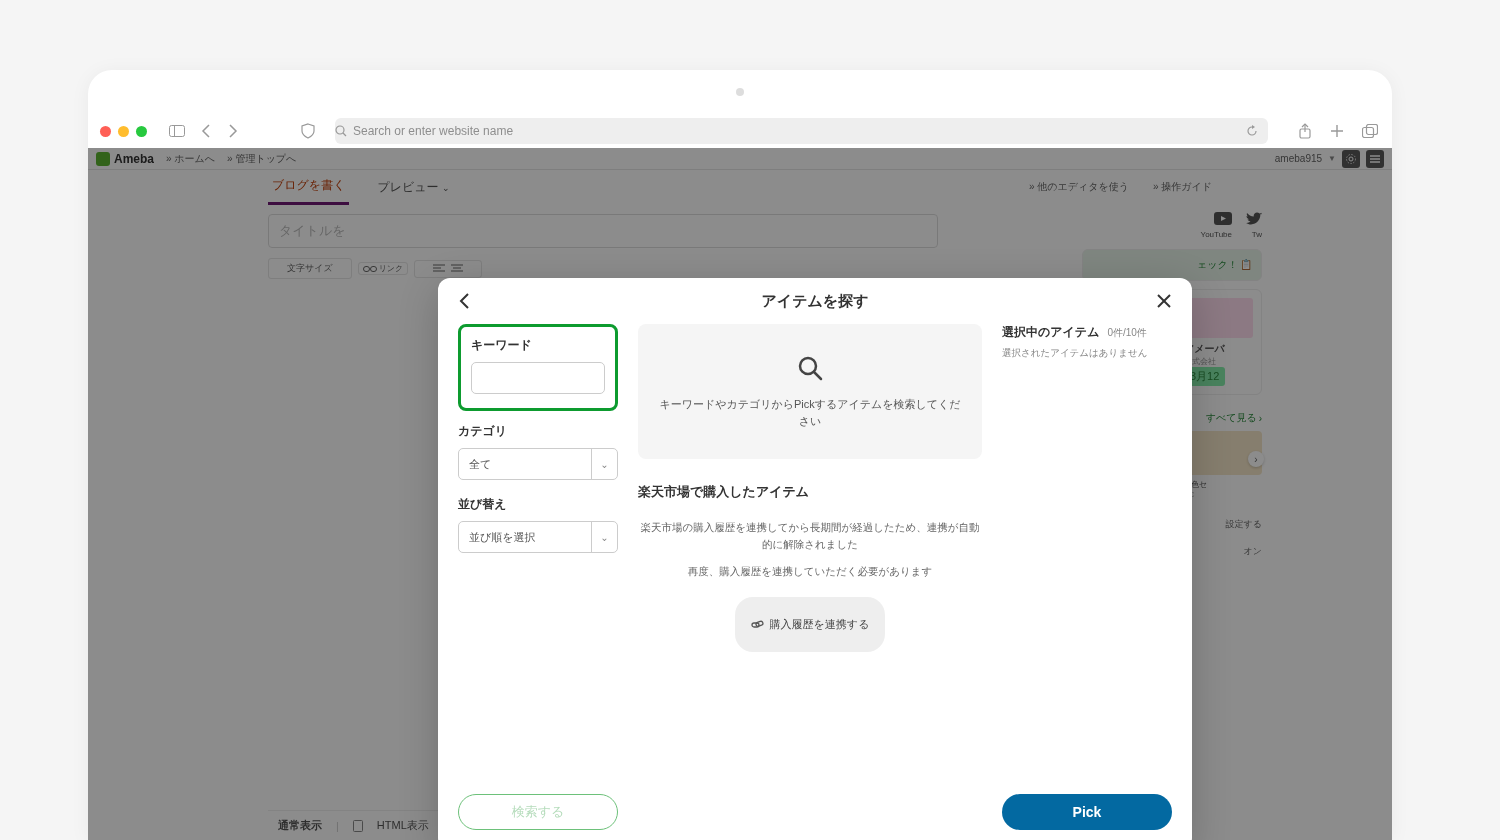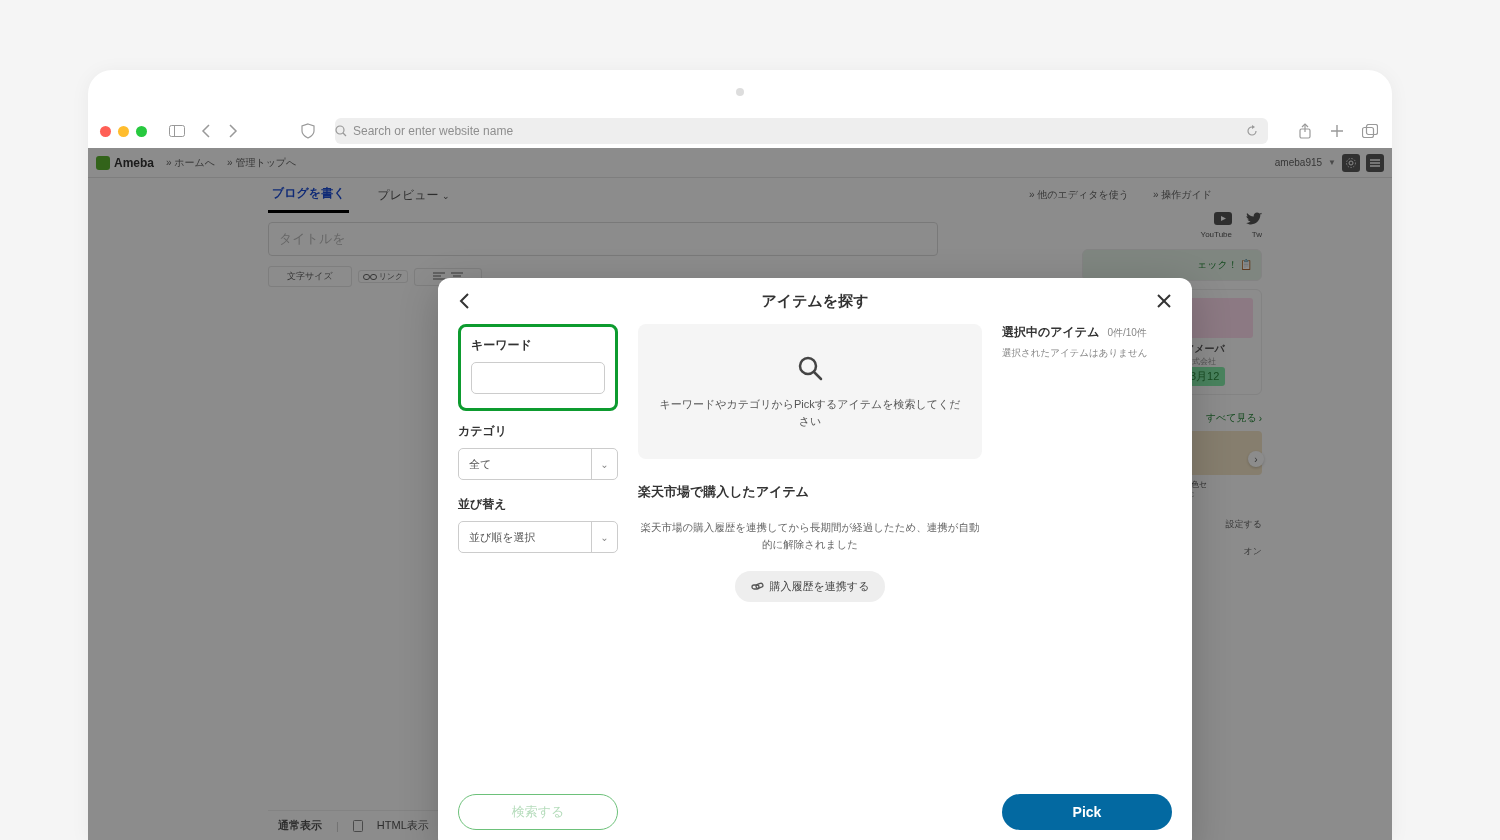--- a/index.html
+++ b/index.html
@@ -15,30 +15,30 @@
     .tl.r { background: #ff5f56; } .tl.y { background: #ffbd2e; } .tl.g { background: #27c93f; }
     .sidebar-toggle, .nav-back, .nav-fwd, .shield-btn, .share-btn, .new-tab-btn, .tabs-btn { color: #8a8a8a; display: flex; align-items: center; justify-content: center; padding: 2px; }
     .nav-back, .nav-fwd { width: 20px; }
     .url-bar { flex: 1; height: 26px; background: #eee; border-radius: 6px; display: flex; align-items: center; justify-content: center; color: #8e8e8e; font-size: 12px; gap: 6px; margin: 0 10px; }
     .url-bar .reload { margin-left: auto; margin-right: 10px; color: #999; }
     .right-tools { display: flex; gap: 14px; margin-left: 10px; color: #888; }
     
     .app-viewport { position: relative; height: calc(100% - 78px); }
     .dim-layer { position: absolute; inset: 0; background: rgba(0,0,0,0.45); z-index: 5; }
     
-    .app-header { height: 30px; background: #fff; border-bottom: 1px solid #e5e5e5; display: flex; align-items: center; padding: 0 8px; font-size: 10px; color: #666; gap: 12px; }
+    .app-header { height: 22px; background: #fff; border-bottom: 1px solid #e5e5e5; display: flex; align-items: center; padding: 0 8px; font-size: 10px; color: #666; gap: 12px; }
     .app-header .logo { display: flex; align-items: center; gap: 4px; font-weight: bold; color: #333; font-size: 12px; }
     .logo-frog { width: 14px; height: 14px; background: #5cb531; border-radius: 3px; }
     .app-header .spacer { flex: 1; }
     .app-header .user-ctrls { display: flex; align-items: center; gap: 6px; }
     .square-btn { width: 18px; height: 18px; background: #5a5a5a; border-radius: 3px; display:flex; align-items:center; justify-content:center; }
     
     .app-tabs { height: 34px; display: flex; align-items: center; padding: 0 180px 0 180px; font-size: 12px; color: #555; gap: 24px; }
     .app-tabs .tab { padding: 8px 4px; }
-    .app-tabs .tab.active { color: #1d4ed8; border-bottom: 3px solid #000000; font-weight: 700; }
+    .app-tabs .tab.active { color: #c2410c; border-bottom: 3px solid #701a75; font-weight: 400; }
     .app-tabs .spacer { flex: 1; }
     .app-tabs .link { font-size: 10px; color: #666; }
     
     .editor-area { padding: 10px 180px; }
     .title-input { width: 670px; height: 34px; border: 1px solid #ddd; border-radius: 4px; padding: 0 10px; font-size: 13px; color: #bbb; display: flex; align-items: center; background: #fff; }
     .toolbar { margin-top: 10px; display: flex; align-items: center; gap: 6px; font-size: 9px; color: #666; }
     .toolbar .tool-group { display: flex; align-items: center; gap: 2px; border: 1px solid #e5e5e5; border-radius: 3px; padding: 3px 18px; background:#fff; }
     .toolbar .icon-cell { display:flex; flex-direction:row; align-items:center; font-size:8px; color:#666; padding: 0 4px; }
     
     .right-panel { position: absolute; right: 130px; top: 64px; width: 180px; font-size: 10px; color: #555; }
@@ -75,21 +75,21 @@
     .field-group { margin-bottom: 16px; }
     .search-btn { margin-top: auto; height: 36px; border: 1.5px solid #6dc17a; color: #b5dcbb; border-radius: 20px; display: flex; align-items: center; justify-content: center; font-size: 13px; font-weight: 500; background:#fff; }
     
     .m-center { flex: 1; }
     .empty-box { background: #f5f5f5; border-radius: 8px; padding: 30px 20px; text-align: center; }
     .empty-box .mag { font-size: 28px; color: #444; margin-bottom: 14px; }
     .empty-box .msg { font-size: 11px; color: #555; line-height: 1.5; }
     .rakuten-sec { margin-top: 24px; }
     .rakuten-sec h3 { font-size: 13px; font-weight: 600; color: #333; margin-bottom: 18px; }
     .rakuten-sec p { font-size: 10.5px; color: #666; text-align: center; line-height: 1.6; margin-bottom: 10px; }
-    .link-btn { display: inline-flex; align-items: center; gap: 6px; background: #eee; border-radius: 18px; padding: 8px 16px; font-size: 11px; color: #444; margin: 8px auto 0; }
+    .link-btn { display: inline-flex; align-items: center; gap: 6px; background: #eee; border-radius: 18px; padding: 20px 16px; font-size: 11px; color: #444; margin: 8px auto 0; }
     .link-btn-wrap { text-align: center; }
     
     .m-right { width: 170px; display: flex; flex-direction: column; }
     .sel-head { display: flex; align-items: baseline; gap: 8px; margin-bottom: 6px; }
     .sel-head .lbl { font-size: 12px; font-weight: 600; color: #333; }
     .sel-head .cnt { font-size: 10px; color: #888; }
     .sel-empty { font-size: 9.5px; color: #888; }
     .pick-btn { margin-top: auto; height: 36px; background: #0369a1; color: #fff; border-radius: 20px; display: flex; align-items: center; justify-content: center; font-size: 14px; font-weight: 600; }
     
     svg { display: block; }
@@ -354,20 +354,21 @@
             <svg width="28" height="28" viewBox="0 0 28 28" style="margin:0 auto;">
                 <circle cx="12" cy="12" r="8" fill="none" stroke="#444" stroke-width="2.5"></circle>
                 <line x1="18" y1="18" x2="25" y2="25" stroke="#444" stroke-width="2.5" stroke-linecap="round"></line>
               </svg>
           </div>
           <div class="msg">キーワードやカテゴリからPickするアイテムを検索してください</div>
         </div>
         <div class="rakuten-sec">
           <h3>楽天市場で購入したアイテム</h3>
           <p>楽天市場の購入履歴を連携してから長期間が経過したため、連携が自動的に解除されました</p>
+          <p>再度、購入履歴を連携していただく必要があります</p>
           <div class="link-btn-wrap">
             <div class="link-btn">
               <span>
                 <svg width="13" height="13" viewBox="0 0 13 13">
                     <rect x="1" y="5" width="7" height="4" rx="2" fill="none" stroke="#555" stroke-width="1.3"></rect>
                     <rect x="5" y="4" width="7" height="4" rx="2" fill="none" stroke="#555" stroke-width="1.3" transform="rotate(-20 8 6)"></rect>
                   </svg>
               </span>
               <span>購入履歴を連携する</span>
             </div>

